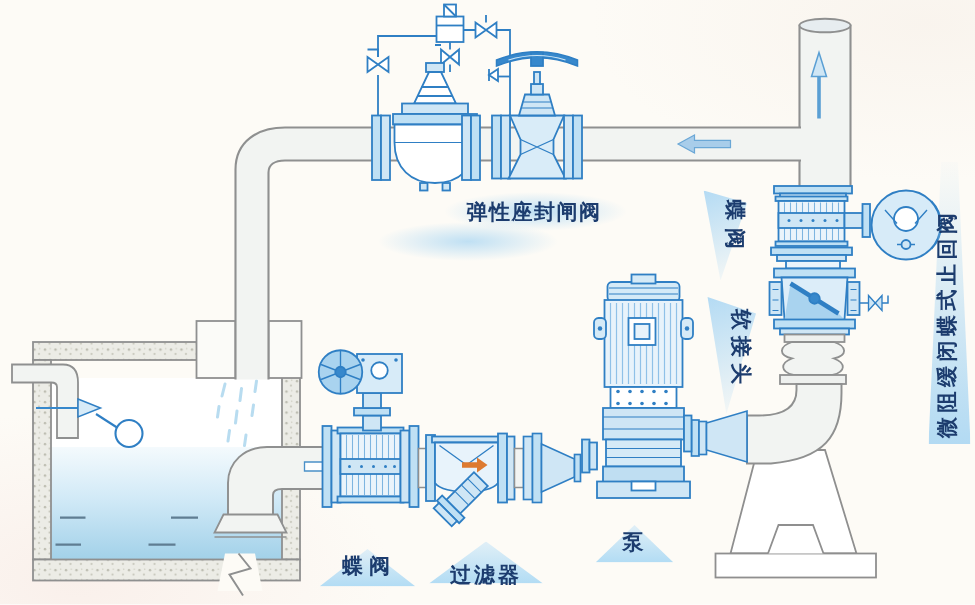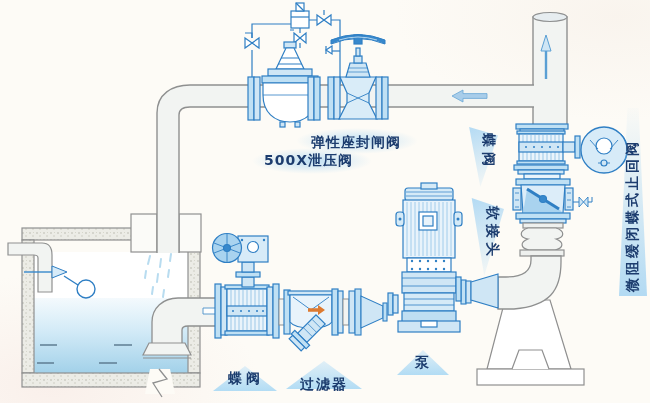--- a/index.html
+++ b/index.html
@@ -327,21 +327,20 @@
     <rect x="355" y="289" width="6" height="46" fill="#bfe0f4"></rect>
     <polygon points="361,296 361,328 383,318 383,306" fill="#cfe6f5"></polygon>
     <rect x="383" y="303" width="4" height="18" fill="#bfe0f4"></rect>
   </g>
 </svg>
 
 <div class="cloud" style="left:296px;top:128px;width:122px;height:26px;"></div>
 <div class="lbl" style="left:311px;top:134px;">弹性座封闸阀</div>
 
 <div class="cloud" style="left:252px;top:148px;width:120px;height:26px;"></div>
-<div class="lbl" style="left:264px;top:152px;">500X泄压阀</div>
 
 <div class="ribbon-r rib1" style="left:464px;top:127px;width:34px;height:60px;"></div>
 <div class="lbl rot90" style="left:497px;top:133px;letter-spacing:5px;">蝶阀</div>
 
 <div class="ribbon-r rib1" style="left:466px;top:198px;width:38px;height:78px;"></div>
 <div class="lbl rot90" style="left:501px;top:206px;letter-spacing:4px;">软接头</div>
 
 <div class="ribbon-long" style="left:619px;top:296px;width:188px;height:28px;"></div>
 <div class="lbl rotm90" style="left:624px;top:292px;letter-spacing:3px;">微阻缓闭蝶式止回阀</div>
 

